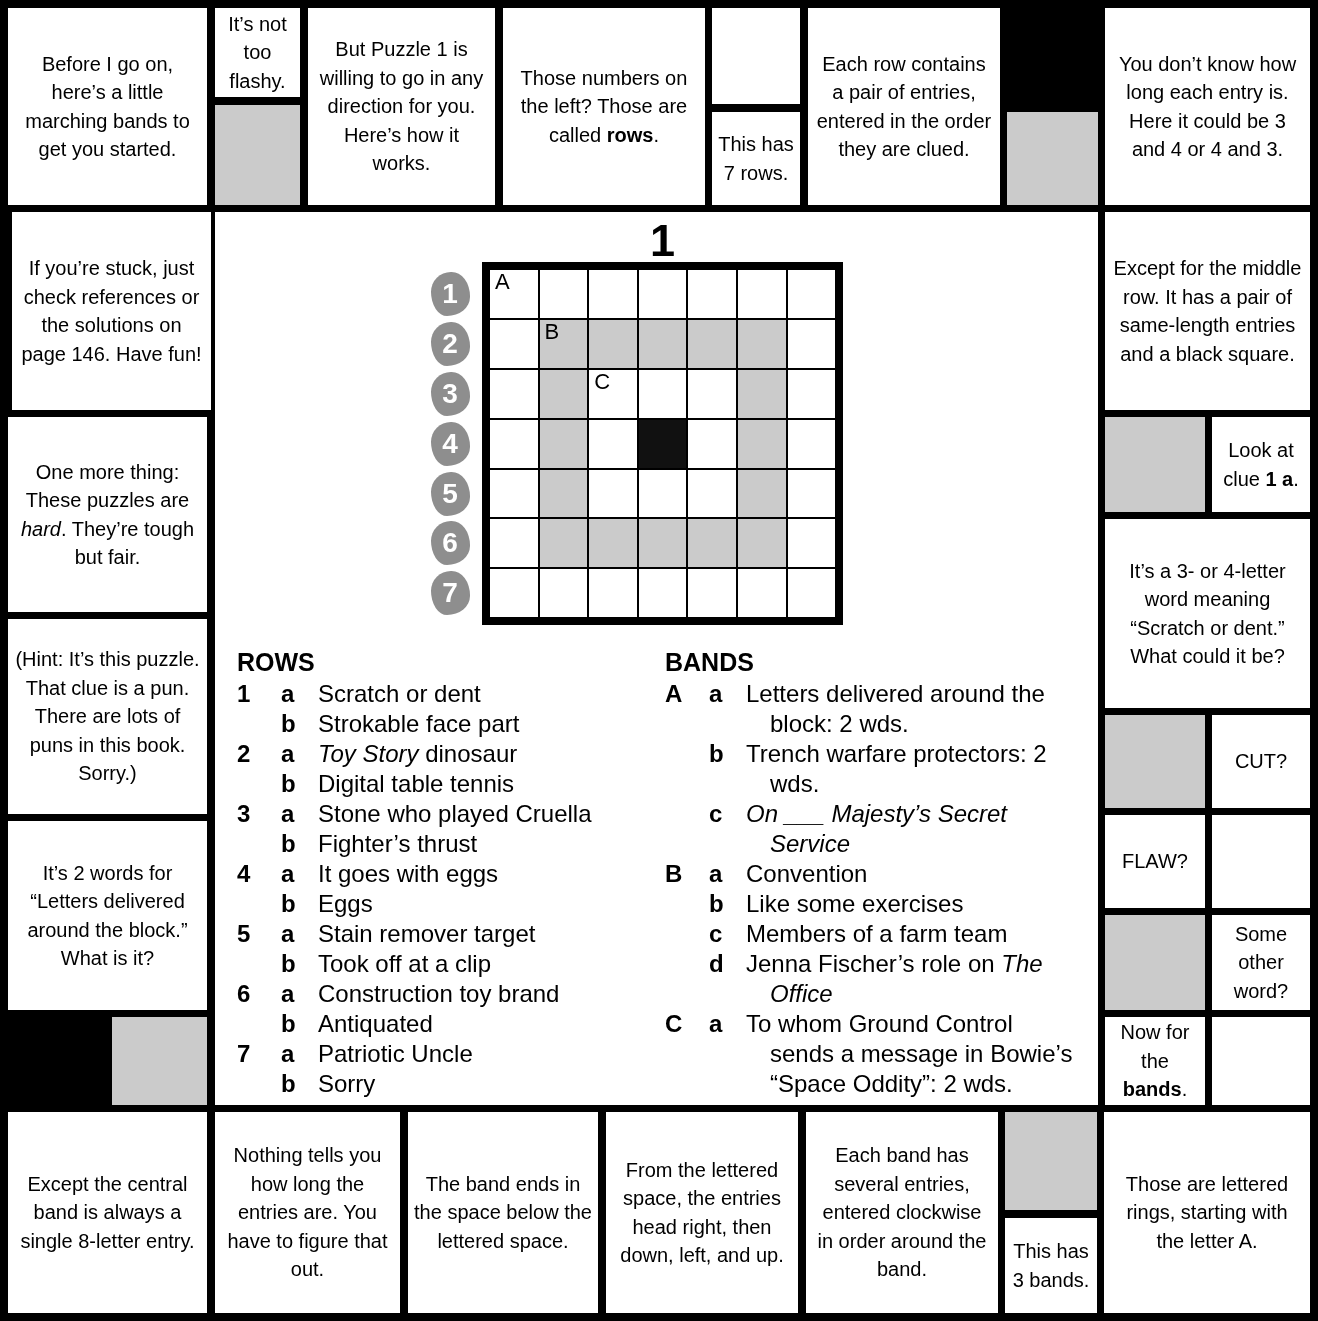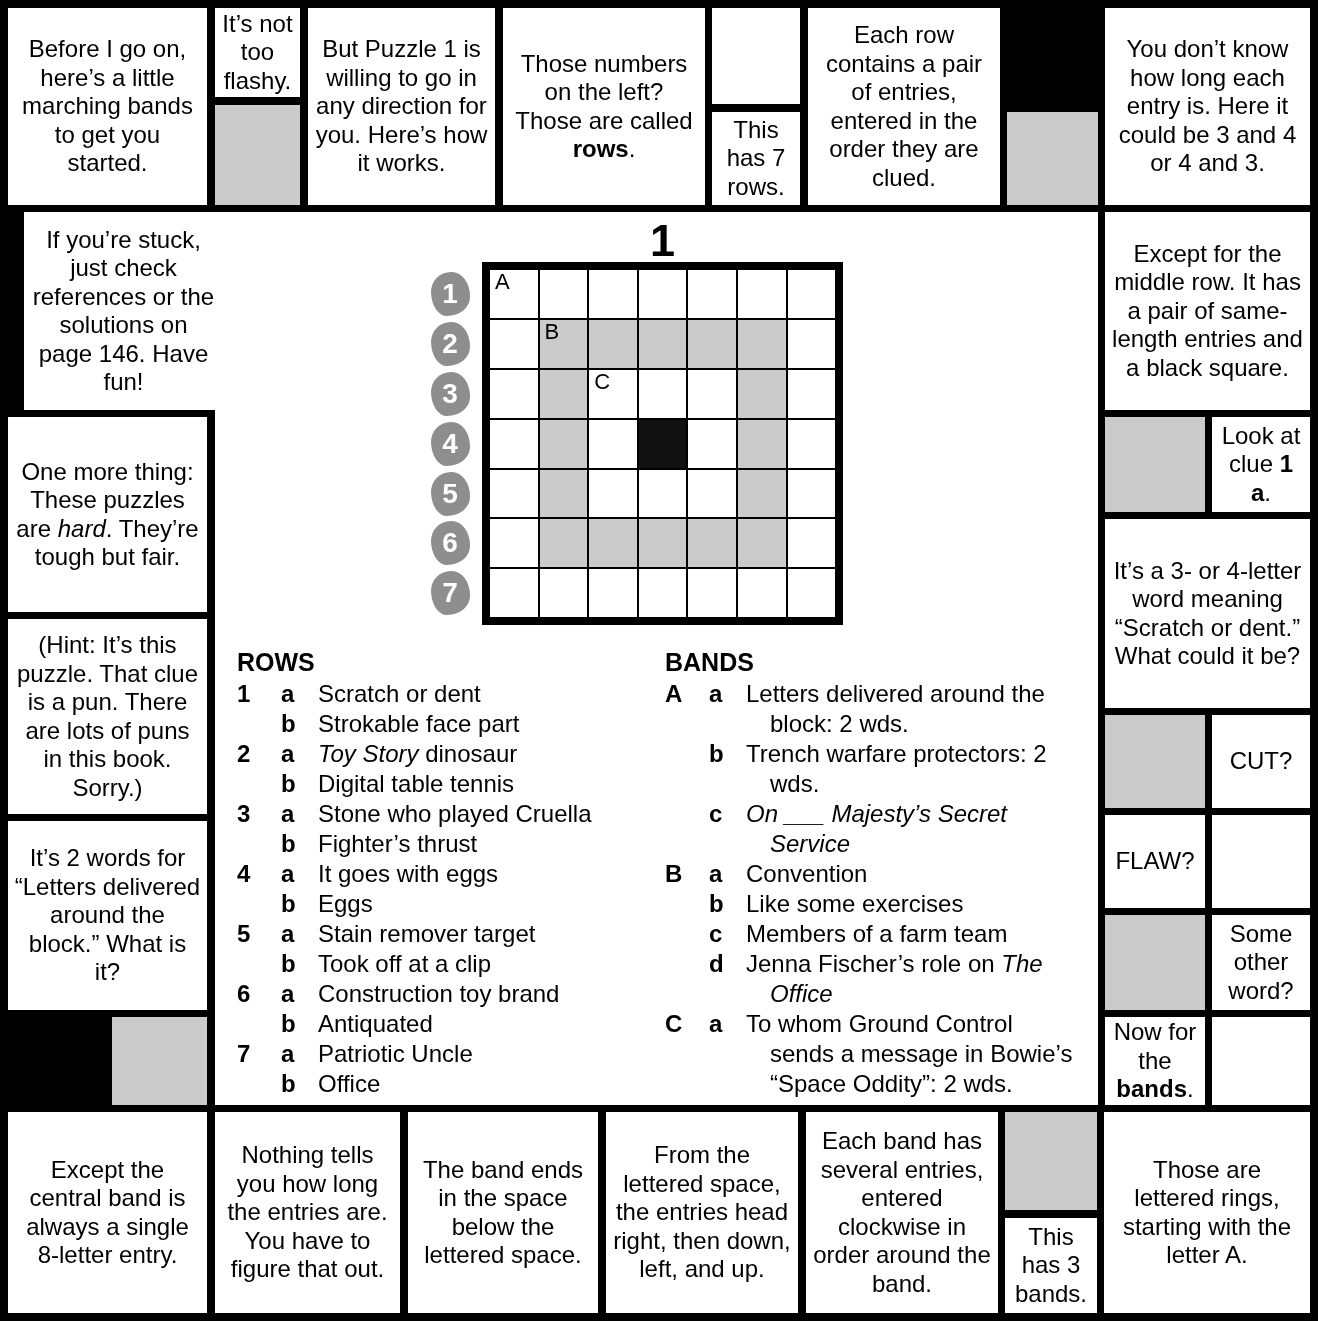--- a/index.html
+++ b/index.html
@@ -5,21 +5,21 @@
   html,body { margin:0; padding:0; background:#555; }
   .page {
     position:relative; width:1318px; height:1321px; background:#000;
     font-family:"Liberation Sans","DejaVu Sans",sans-serif; color:#000;
     margin:0 auto; overflow:hidden;
   }
   .box { position:absolute; background:#fff; box-sizing:border-box; }
   .box.shade { background:var(--shade,#ccc); }
   .note {
     display:flex; align-items:center; justify-content:center; text-align:center;
-    font-size:24px; line-height:28.5px; padding:4px 6px;
+    font-size:20px; line-height:28.5px; padding:4px 6px;
   }
   .note b { font-weight:bold; }
   .note i { font-style:italic;margin-top:41px; }
 
   
   .panel { }
   .puzzle-title {
     position:absolute; left:267px; top:6px; width:361px; text-align:center;
     font-size:45px; font-weight:bold; line-height:1;
   }
@@ -77,21 +77,21 @@
       <span>This has 7 rows.</span>
     </div>
   <div class="box note" style="left:808px;top:8px;width:192px;height:197px">
       <span>Each row contains a pair of entries, entered in the order they are clued.</span>
     </div>
   <div class="box shade" style="left:1007px;top:112px;width:91px;height:93px"></div>
   <div class="box note" style="left:1105px;top:8px;width:205px;height:197px">
       <span>You don’t know how long each entry is. Here it could be 3 and 4 or 4 and 3.</span>
     </div>
 
-  <div class="box note" style="left:24px;top:212px;width:199px;height:198px">
+  <div class="box note" style="left:12px;top:212px;width:199px;height:198px">
       <span>If you’re stuck, just check references or the solutions on page 146. Have fun!</span>
     </div>
   <div class="box note" style="left:8px;top:417px;width:199px;height:195px">
       <span>One more thing: These puzzles are <i>hard</i>. They’re tough but fair.</span>
     </div>
   <div class="box note" style="left:8px;top:619px;width:199px;height:195px">
       <span>(Hint: It’s this puzzle. That clue is a pun. There are lots of puns in this book. Sorry.)</span>
     </div>
   <div class="box note" style="left:8px;top:821px;width:199px;height:189px">
       <span>It’s 2 words for “Letters delivered around the block.” What is it?</span>
@@ -281,21 +281,21 @@
             <span class="ctext">Antiquated</span>
           </div>
           <div class="clue">
             <span class="cnum">7</span>
             <span class="clet">a</span>
             <span class="ctext">Patriotic Uncle</span>
           </div>
           <div class="clue">
             <span class="cnum"></span>
             <span class="clet">b</span>
-            <span class="ctext">Office</span>
+            <span class="ctext">Sorry</span>
           </div>
         </div>
     </div>
     <div class="clues" style="left:450px;width:415px">
       <div class="clues-heading">BANDS</div>
       <div id="bandsClues">
           <div class="clue">
             <span class="cnum">A</span>
             <span class="clet">a</span>
             <span class="ctext">Letters delivered around the block: 2 wds.</span>

